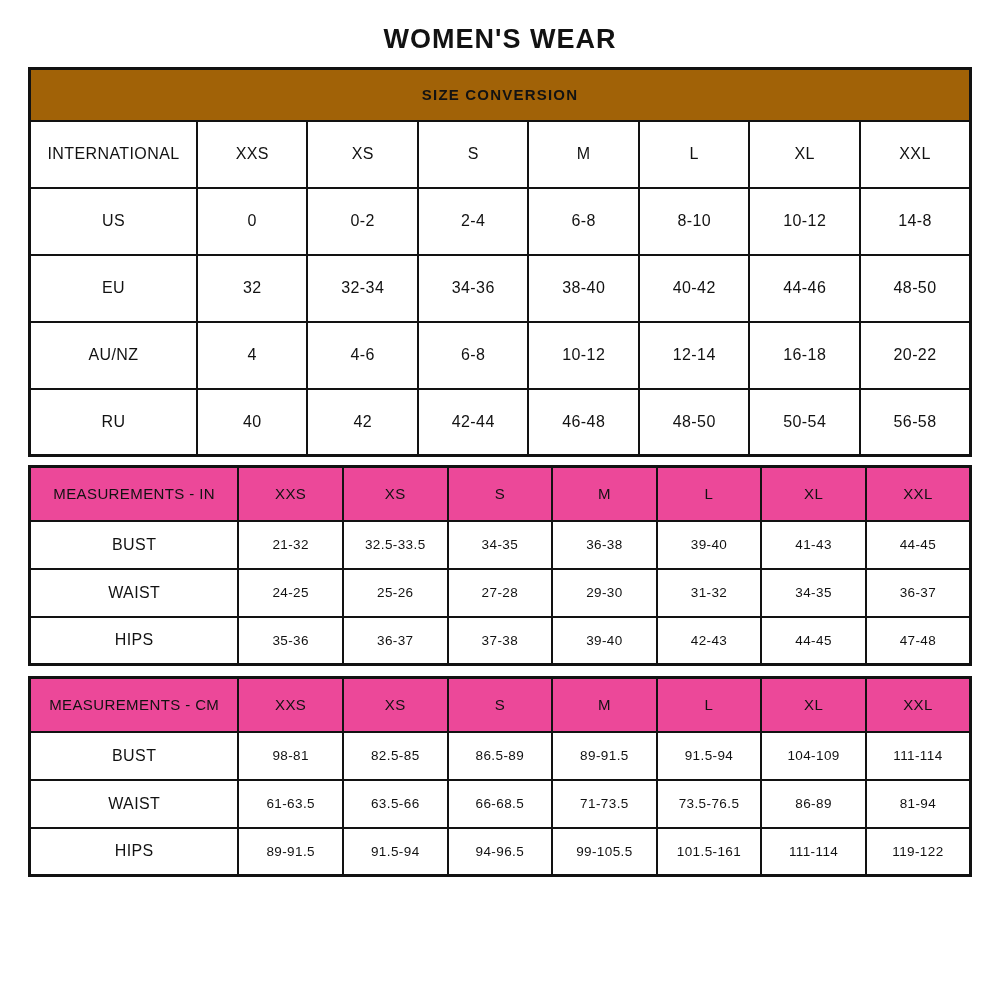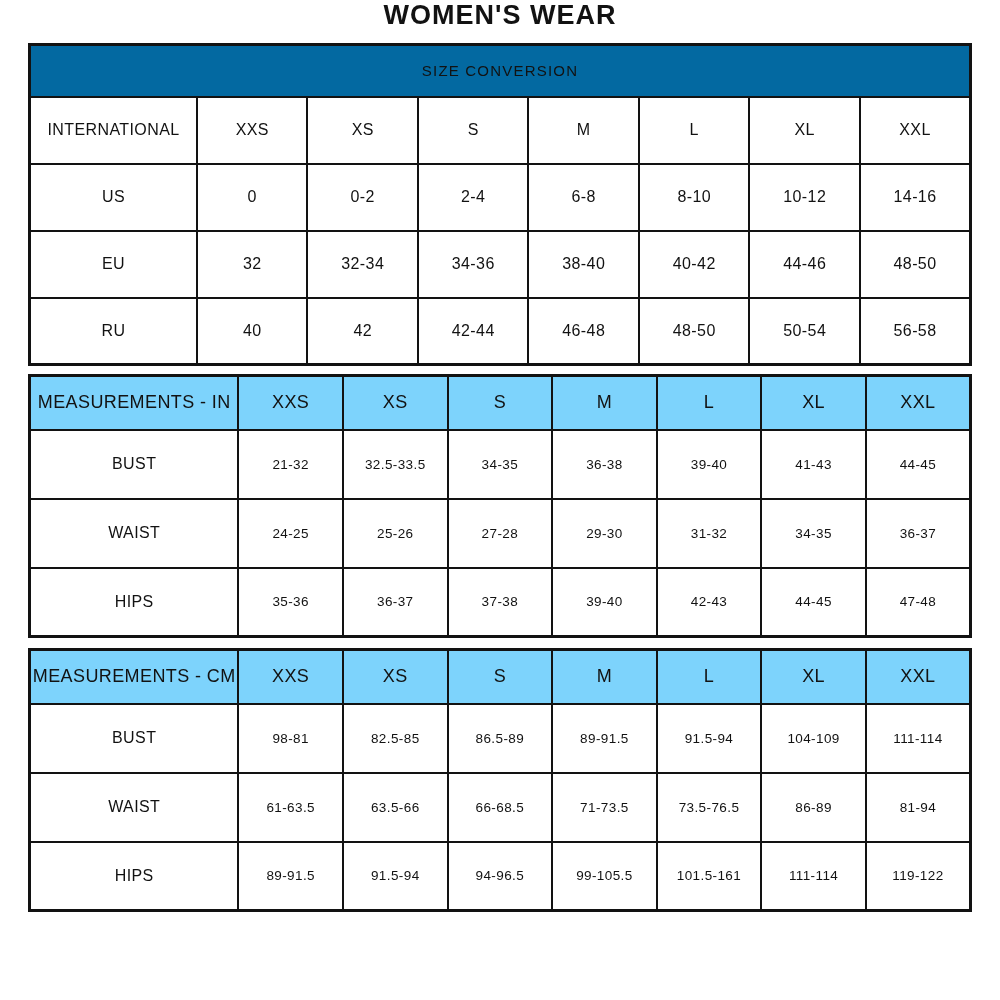--- a/index.html
+++ b/index.html
@@ -3,21 +3,21 @@
 <meta charset="utf-8">
 <style>
   * { box-sizing: border-box; margin: 0; padding: 0; }
   html, body { background: #ffffff; }
   body {
     width: 1000px;
     height: 1000px;
     font-family: "Liberation Sans", sans-serif;
     color: #121212;
   }
-  .sheet { width: 1000px; padding-top: 0; }
+  .sheet { width: 1000px; padding-top: 24px; }
   .page-title {
     text-align: center;
     font-size: 27px;
     font-weight: bold;
     letter-spacing: 1px;
     color: #121212;
     margin-bottom: 12px;
   }
   table.grid {
     width: 944px;
@@ -33,37 +33,37 @@
     font-weight: normal;
     letter-spacing: 0.4px;
     color: #121212;
     overflow: hidden;
   }
   .gap8  { height: 8px; }
   .gap10 { height: 10px; }
 
   
   .t1 .table-title-cell {
-    background: #0369a1;
-    font-weight: normal;
+    background: #a16207;
+    font-weight: bold;
     font-size: 15px;
     letter-spacing: 1.2px;
     height: 52px;
   }
   .t1 th.hcell, .t1 td { height: 67px; font-size: 16px; }
 
   
   .tm th {
-    background: #7dd3fc;
+    background: #ec4899;
     font-weight: bold;
-    font-size: 18px;
+    font-size: 15px;
     letter-spacing: 0.6px;
     height: 54px;
   }
-  .tm td { height: 69px; font-size: 13.5px; }
+  .tm td { height: 48px; font-size: 13.5px; }
   .tm td.rowlabel { font-size: 16px; }
 </style>
 </head>
 <body>
 
 <div class="sheet">
 
   <div class="page-title">WOMEN'S WEAR</div>
 
   <table class="grid t1">
@@ -94,33 +94,43 @@
     </thead>
     <tbody>
       <tr>
         <td>US</td>
         <td>0</td>
         <td>0-2</td>
         <td>2-4</td>
         <td>6-8</td>
         <td>8-10</td>
         <td>10-12</td>
-        <td>14-16</td>
+        <td>14-8</td>
       </tr>
       <tr>
         <td>EU</td>
         <td>32</td>
         <td>32-34</td>
         <td>34-36</td>
         <td>38-40</td>
         <td>40-42</td>
         <td>44-46</td>
         <td>48-50</td>
       </tr>
       <tr>
+        <td>AU/NZ</td>
+        <td>4</td>
+        <td>4-6</td>
+        <td>6-8</td>
+        <td>10-12</td>
+        <td>12-14</td>
+        <td>16-18</td>
+        <td>20-22</td>
+      </tr>
+      <tr>
         <td>RU</td>
         <td>40</td>
         <td>42</td>
         <td>42-44</td>
         <td>46-48</td>
         <td>48-50</td>
         <td>50-54</td>
         <td>56-58</td>
       </tr>
     </tbody>

